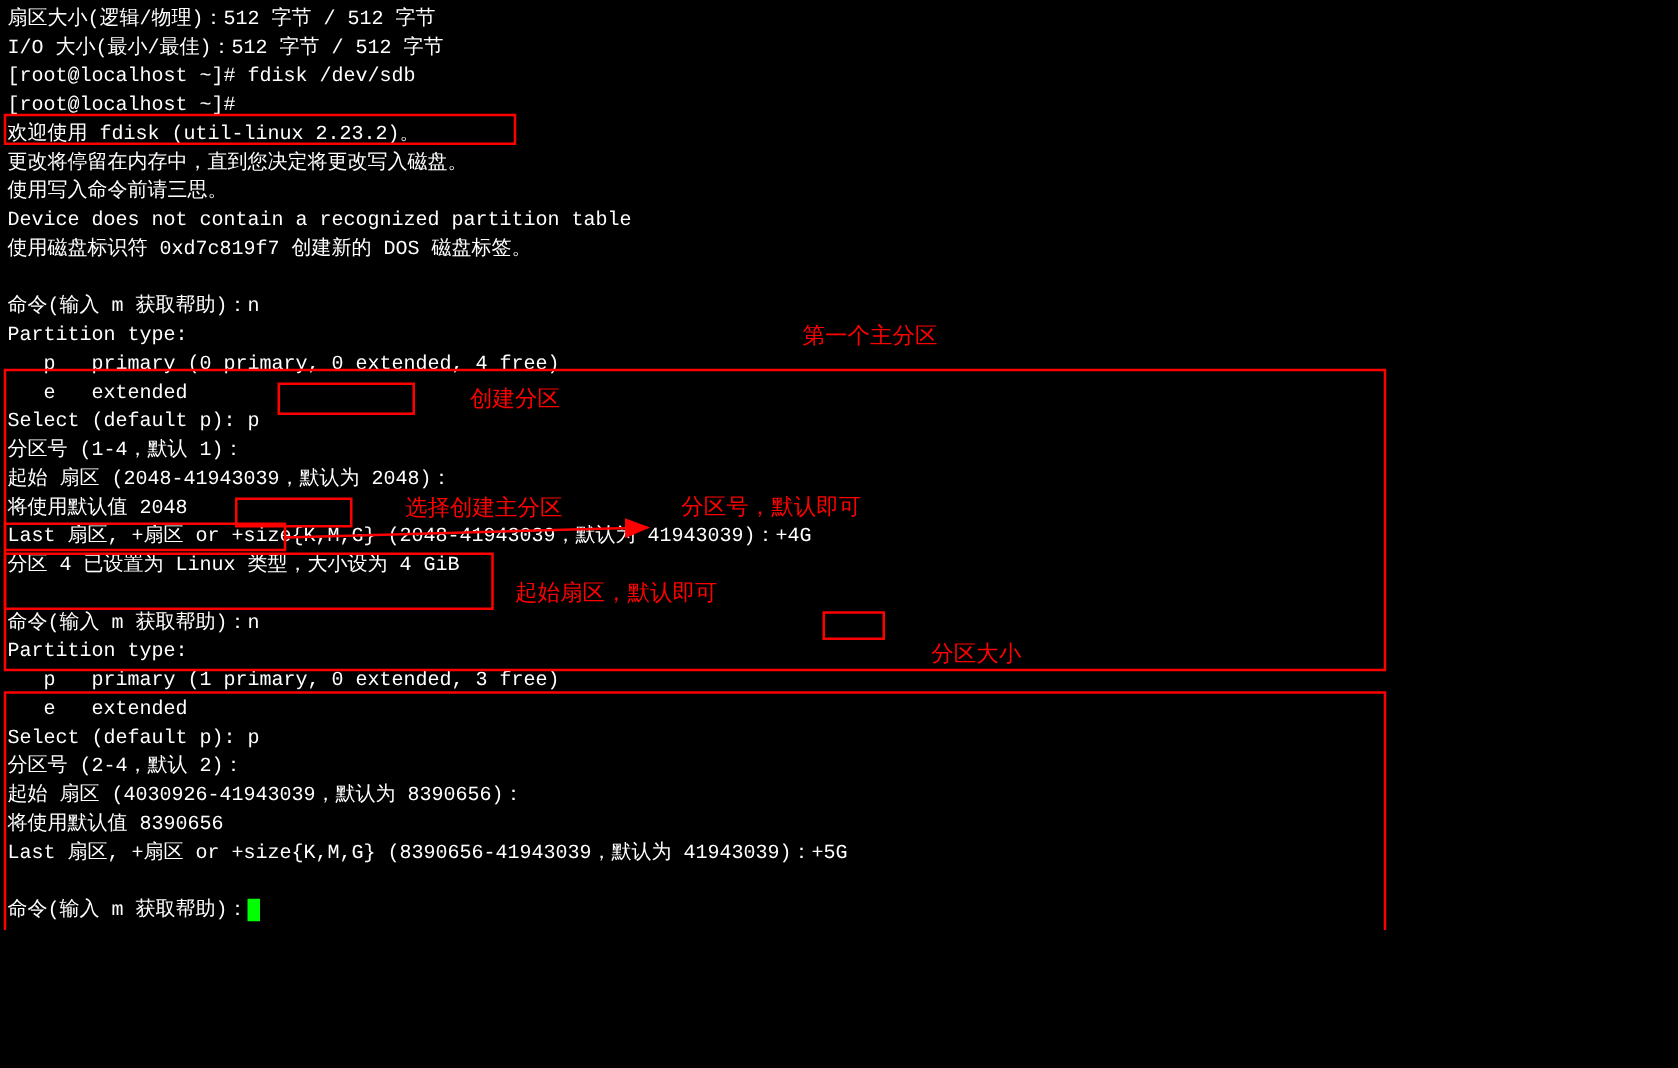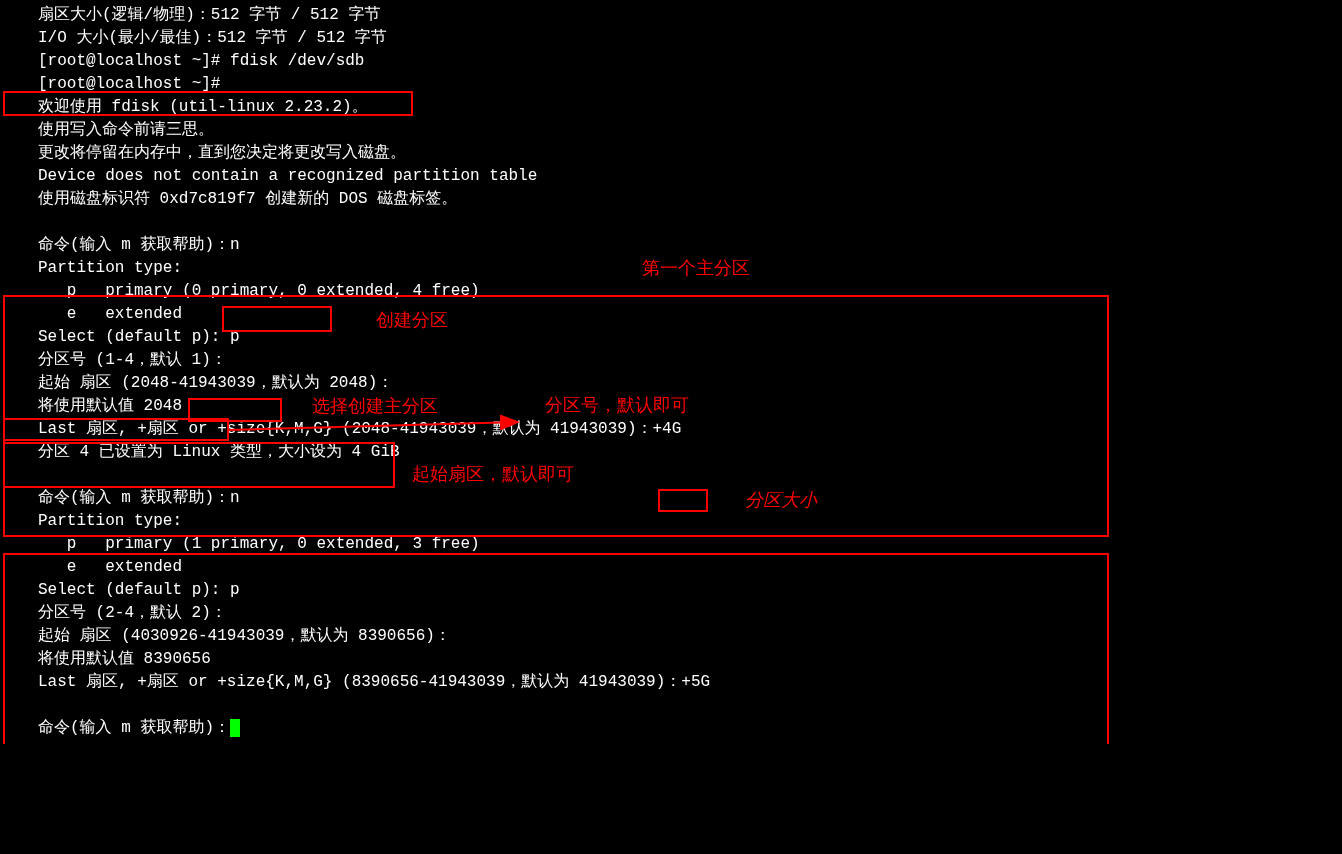--- a/index.html
+++ b/index.html
@@ -6,21 +6,21 @@
   body {
     background: #000;
     color: #fff;
     font-family: "Consolas", "Courier New", monospace;
     font-size: 16px;
     line-height: 23px;
     padding: 4px 6px;
     width: 1342px;
     position: relative;
   }
-  .term-line { white-space: pre; margin-left: 32px; }
+  .term-line { white-space: pre; }
   .red-box {
     position: absolute;
     border: 2px solid #ff0000;
     background: transparent;
     pointer-events: none;
   }
   .red-label {
     position: absolute;
     color: #ff0000;
     font-family: "Microsoft YaHei", sans-serif;
@@ -43,22 +43,22 @@
 <body>
 
 <div>
   <div class="term-line">扇区大小(逻辑/物理)：512 字节 / 512 字节</div>
   <div class="term-line">I/O 大小(最小/最佳)：512 字节 / 512 字节</div>
   <div class="term-line"></div>
   <div class="term-line">[root@localhost ~]# fdisk /dev/sdb</div>
   <div class="term-line">[root@localhost ~]#</div>
   <div class="term-line">欢迎使用 fdisk (util-linux 2.23.2)。</div>
   <div class="term-line"></div>
+  <div class="term-line">更改将停留在内存中，直到您决定将更改写入磁盘。</div>
   <div class="term-line">使用写入命令前请三思。</div>
-  <div class="term-line">更改将停留在内存中，直到您决定将更改写入磁盘。</div>
   <div class="term-line"></div>
   <div class="term-line"></div>
   <div class="term-line">Device does not contain a recognized partition table</div>
   <div class="term-line">使用磁盘标识符 0xd7c819f7 创建新的 DOS 磁盘标签。</div>
   <div class="term-line">&nbsp;</div>
 
   <div class="term-line">命令(输入 m 获取帮助)：n</div>
   <div class="term-line">Partition type:</div>
   <div class="term-line">   p   primary (0 primary, 0 extended, 4 free)</div>
   <div class="term-line">   e   extended</div>
@@ -87,35 +87,35 @@
 <div class="red-box" style="left:3px; top:91px; width:410px; height:25px;"></div>
 
 <div class="red-label" style="left:642px; top:257px;text-align:center;">第一个主分区</div>
 
 <div class="red-box" style="left:3px; top:295px; width:1106px; height:242px;"></div>
 
 <div class="red-box" style="left:222px; top:306px; width:110px; height:26px;"></div>
 <div class="red-label" style="left:376px; top:310px;font-family:Liberation Mono, monospace;">创建分区</div>
 
 <div class="red-box" style="left:188px; top:398px; width:94px; height:24px;"></div>
-<div class="red-label" style="left:312px; top:395px;">选择创建主分区</div>
+<div class="red-label" style="left:324px; top:395px;">选择创建主分区</div>
 
 <div class="red-box" style="left:3px; top:418px; width:226px; height:23px;"></div>
 
 <svg class="arrow-svg" style="left:228px; top:410px; width:300px; height:30px;">
   <defs>
     <marker id="arrowhead" markerWidth="10" markerHeight="8" refX="9" refY="4" orient="auto">
       <polygon points="0 0, 10 4, 0 8" fill="#ff0000"></polygon>
     </marker>
   </defs>
   <line x1="0" y1="20" x2="290" y2="12" stroke="#ff0000" stroke-width="2" marker-end="url(#arrowhead)"></line>
 </svg>
 <div class="red-label" style="left:545px; top:394px;">分区号，默认即可</div>
 
 <div class="red-box" style="left:3px; top:442px; width:392px; height:46px;"></div>
 <div class="red-label" style="left:412px; top:463px;">起始扇区，默认即可</div>
 
 <div class="red-box" style="left:658px; top:489px; width:50px; height:23px;"></div>
-<div class="red-label" style="left:745px; top:489px;font-style:italic;">分区大小</div>
+<div class="red-label" style="left:745px; top:512px;">分区大小</div>
 
 <div class="red-box" style="left:3px; top:553px; width:1106px; height:240px;"></div>
 
 <div class="red-label" style="left:664px; top:816px;">第二个主分区</div>
 
 </body></html>

